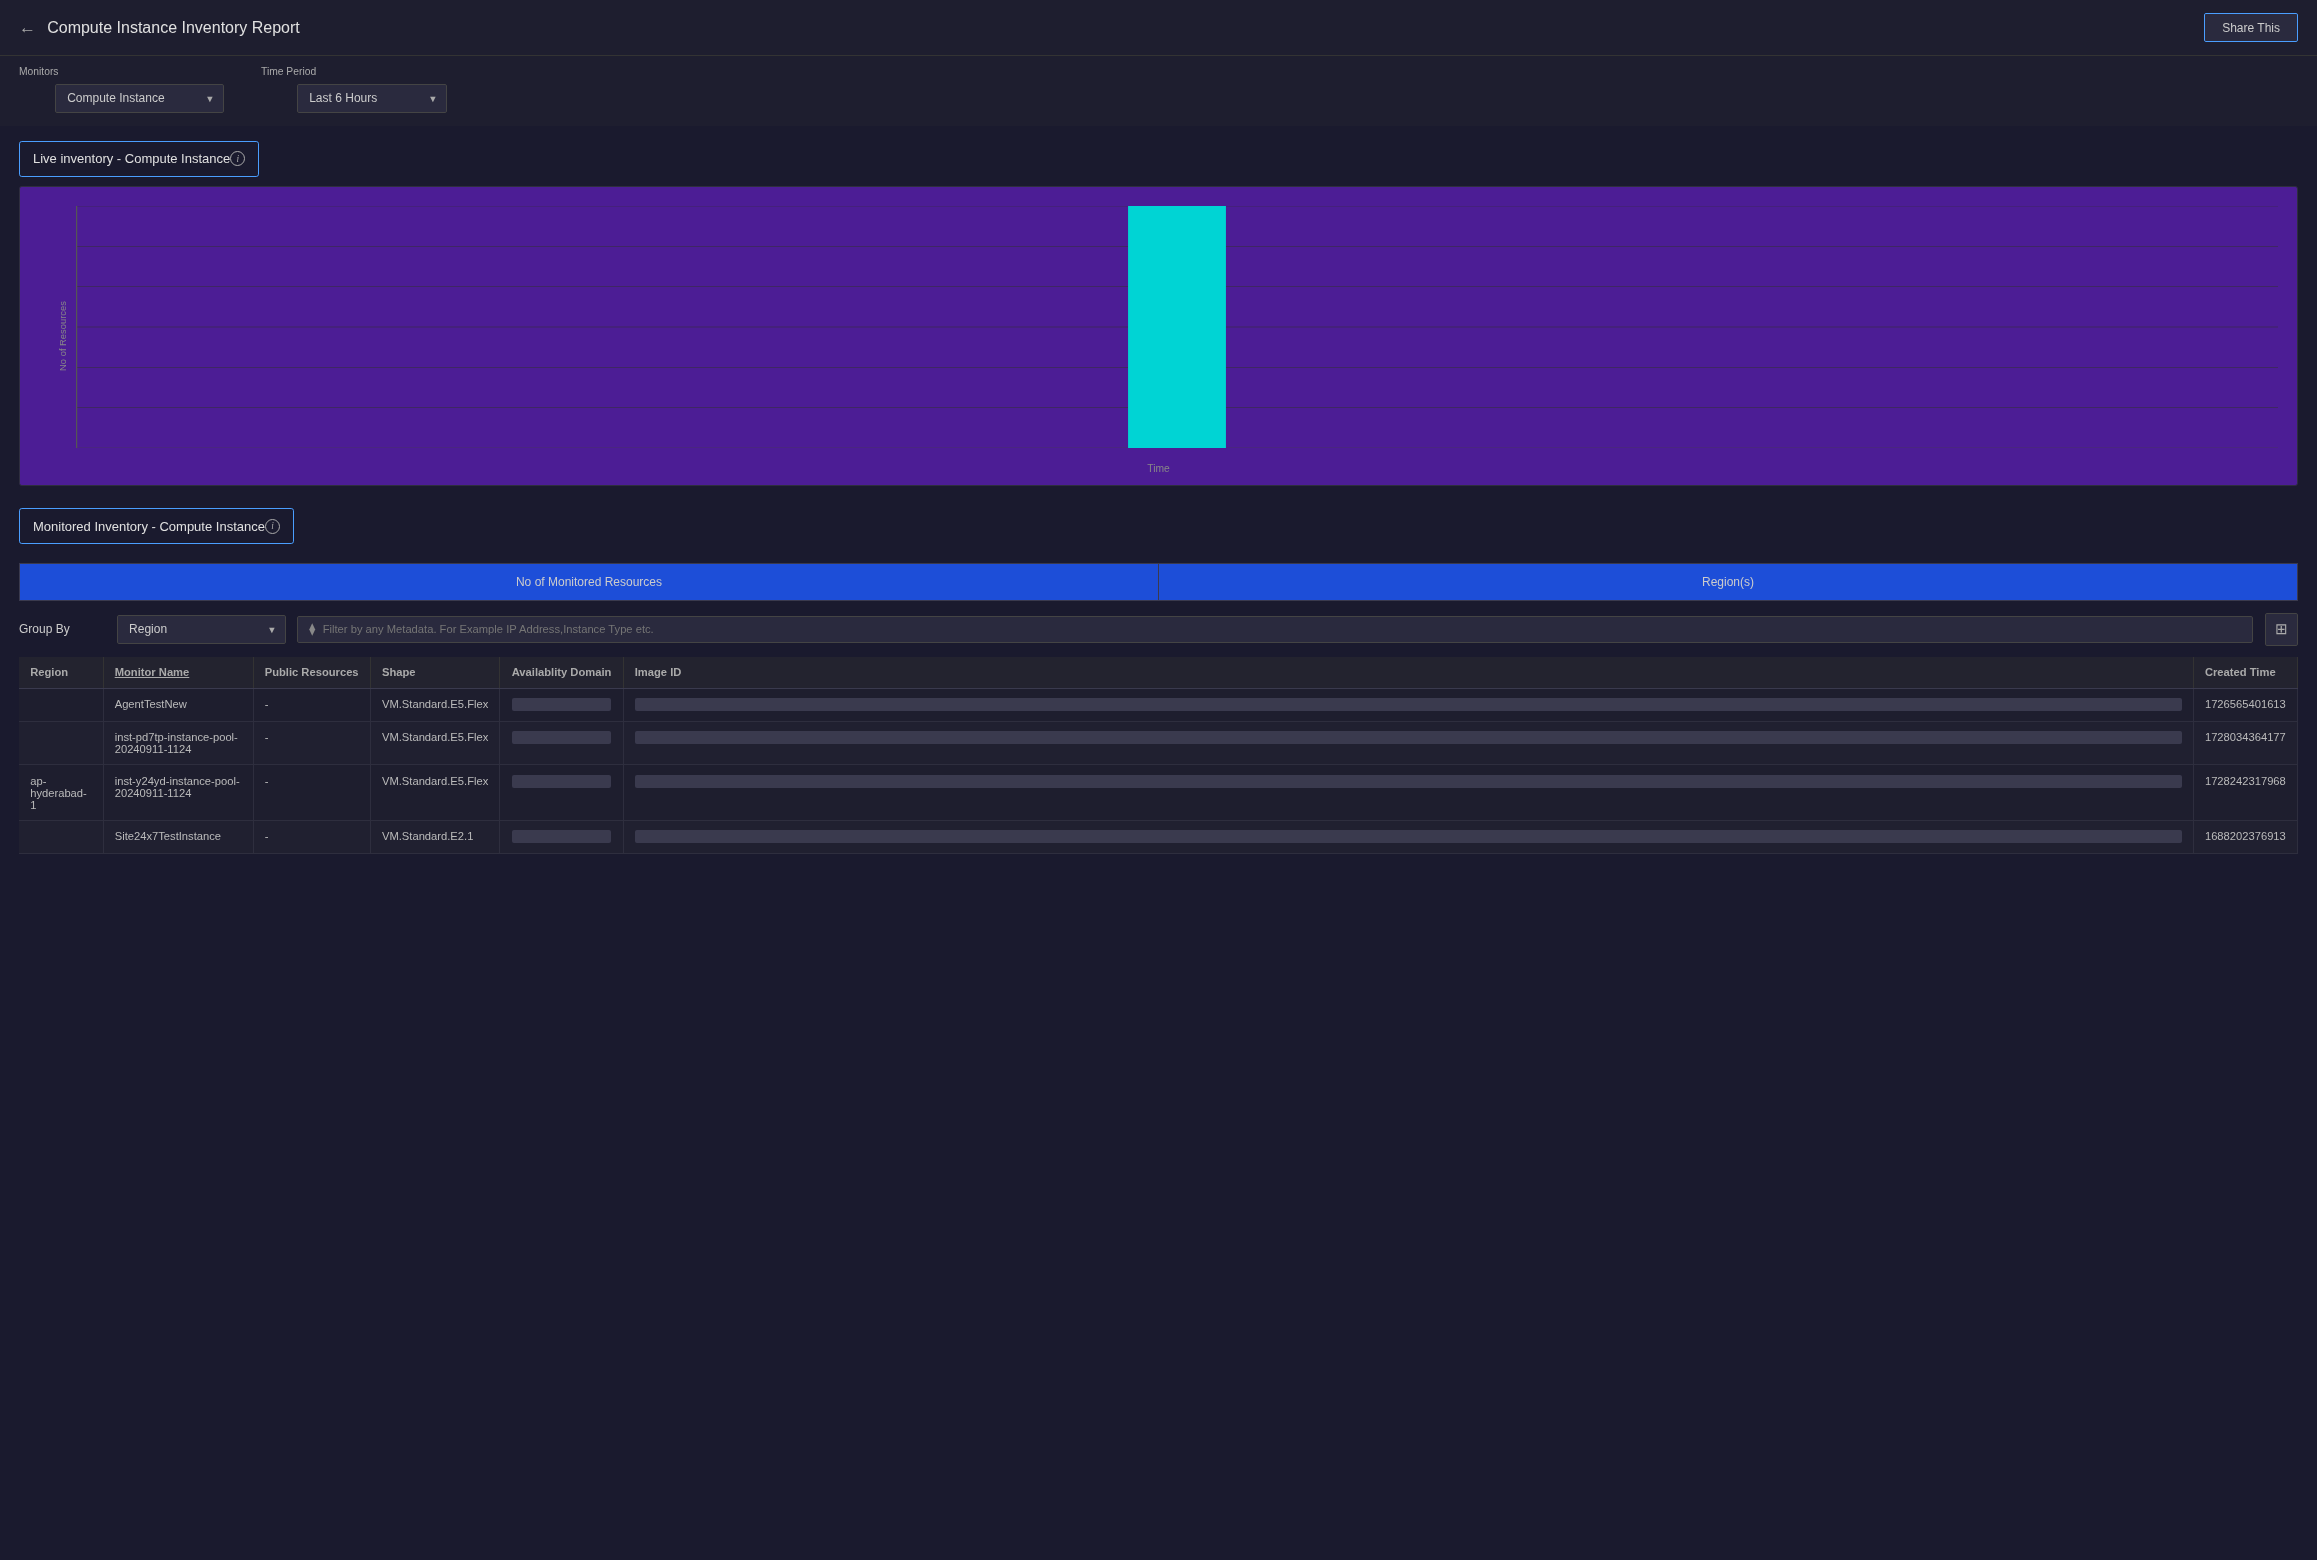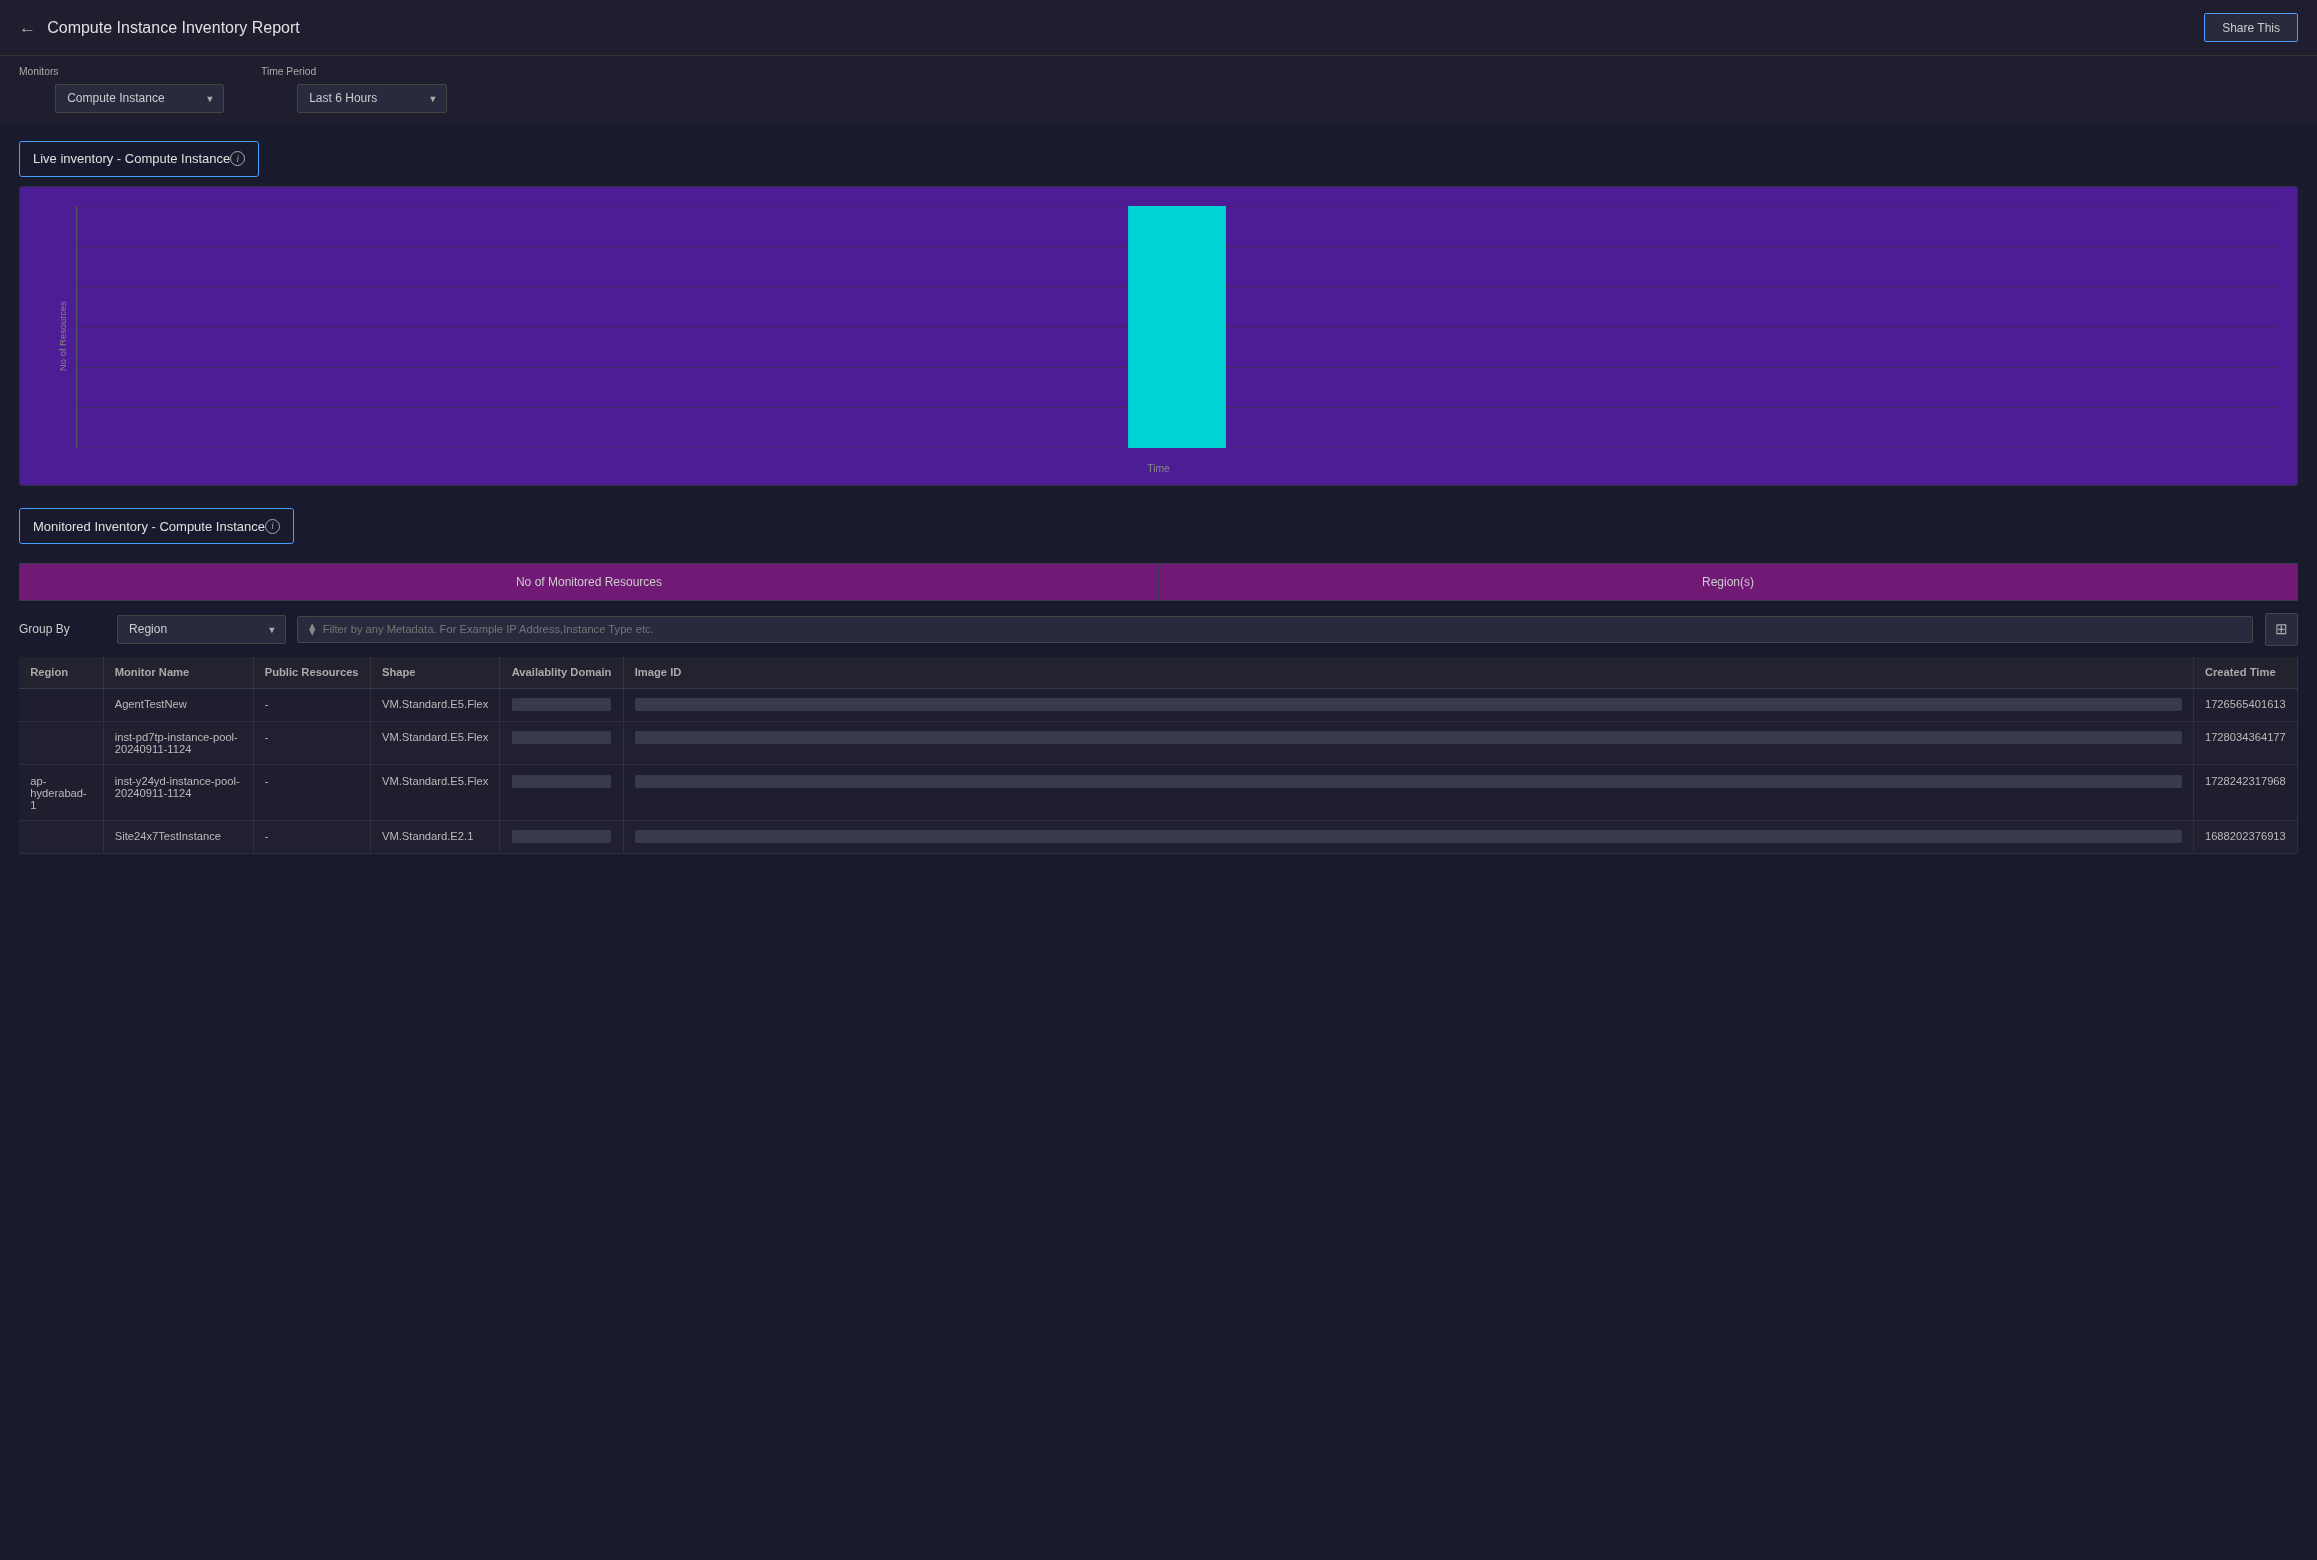--- a/index.html
+++ b/index.html
@@ -153,21 +153,21 @@
     .chart-grid {
       width: 100%;
       height: 100%;
     }
 
     
     .table-section { margin-top: 9.4px; }
 
     .summary-bar {
       display: flex;
-      background: #701a75;
+      background: #1d4ed8;
       border: 0.9px solid #3a3a4e;
       margin-bottom: 11.2px;
     }
     .summary-cell {
       flex: 1;
       padding: 11.2px 19px;
       text-align: center;
       font-size: 12px;
       color: #ccc;
       border-right: 0.9px solid #3a3a4e;
@@ -259,21 +259,21 @@
       background: #3a3a4e;
       border-radius: 1.9px;
       height: 13px;
       width: 100%;
       min-width: 112px;
       display: block;
     }
     .blurred-cell.short { min-width: 75px; }
 
     .th-region { width: 84px; }
-    .th-monitor { width: 150px; }
+    .th-monitor { width: 150px; text-decoration: underline; }
     .th-hostname { width: 94px; }
     .th-shape { width: 112px; }
     .th-avail { width: 122px; }
     .th-imageid { width: auto; }
     .th-created { width: 103px; }
   </style>
 </head>
 <body>
 
 <div class="header">

